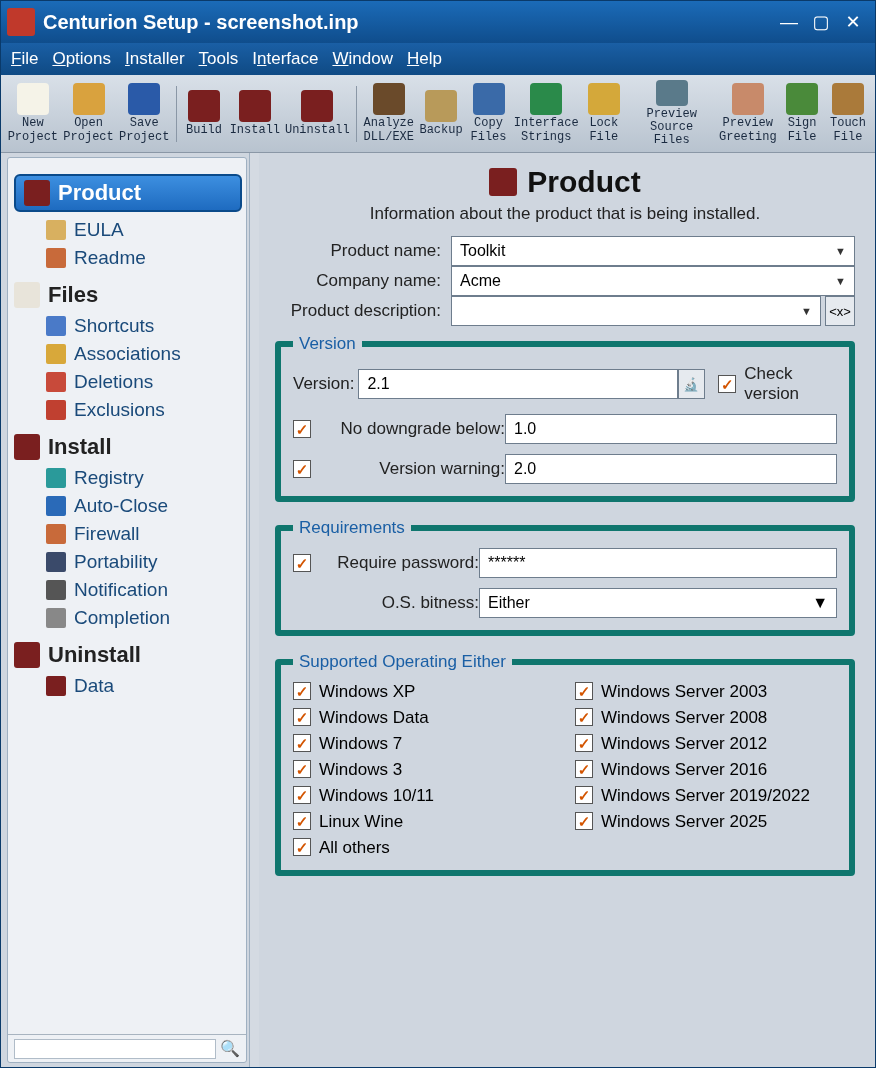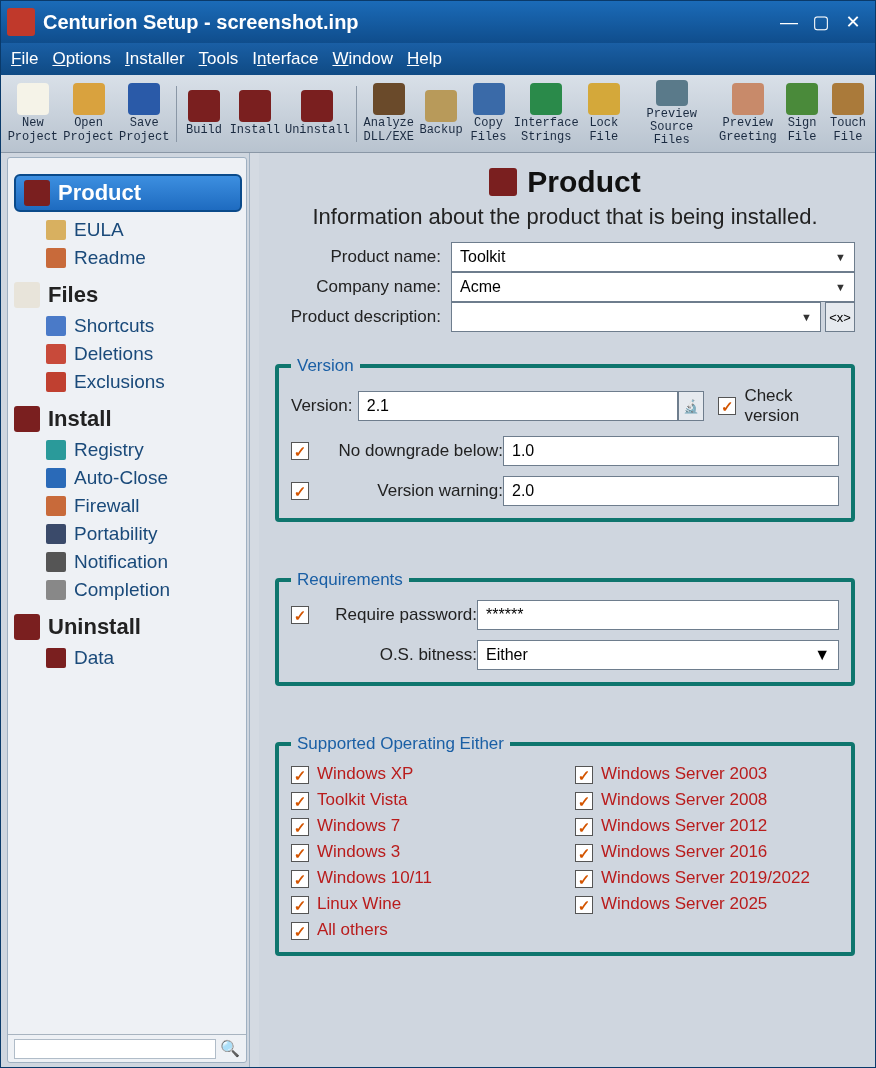--- a/index.html
+++ b/index.html
@@ -23,39 +23,39 @@
 .sgroup.active { background: linear-gradient(#3d8fe0, #1e6bc0); color: #fff; border-radius: 6px; padding: 4px 8px; border: 2px solid #0a4a8a; }
 .sgroup .gicon { width: 26px; height: 26px; margin-right: 8px; border-radius: 3px; }
 .sitem { font-size: 19px; color: #1a4a7a; display: flex; align-items: center; padding: 3px 0 3px 34px; cursor: pointer; }
 .sitem .sicon { width: 20px; height: 20px; margin-right: 8px; border-radius: 2px; }
 .searchbar { height: 28px; border-top: 1px solid #a8b4c0; display: flex; align-items: center; padding: 0 6px; }
 .searchbar input { flex: 1; border: 1px solid #b0bcc8; height: 20px; font-size: 12px; padding: 0 4px; }
 .content { flex: 1; margin: 4px 6px 4px 2px; background: #cfd6df; display: flex; flex-direction: column; overflow: auto; }
 .heading { text-align: center; margin: 8px 0 4px; }
 .heading h1 { font-size: 30px; font-weight: 700; color: #111; display: inline-flex; align-items: center; }
 .heading h1 .hicon { width: 28px; height: 28px; background: #7a1f1f; margin-right: 10px; border-radius: 3px; }
-.subtitle { text-align: center; font-size: 22px; color: #222; margin-bottom: 12px; }
+.subtitle { text-align: center; font-size: 17px; color: #222; margin-bottom: 12px; }
 .form { padding: 0 14px; }
 .row { display: flex; align-items: center; }
 .lbl { width: 176px; text-align: right; font-size: 17px; color: #222; padding-right: 10px; }
 .fld { flex: 1; height: 30px; border: 1px solid #6e7d8d; background: #fff; font-size: 16px; padding: 2px 8px; display: flex; align-items: center; position: relative; }
 .fld .caret { position: absolute; right: 8px; color: #333; font-size: 11px; }
 .xbtn { width: 30px; height: 30px; border: 1px solid #6e7d8d; background: #e6eaef; margin-left: 4px; display: flex; align-items: center; justify-content: center; font-size: 13px; cursor: pointer; }
-fieldset { border: 4px solid #0f766e; border-radius: 4px; margin: 24px 14px; padding: 10px 12px 12px; }
+fieldset { border: 6px solid #0f766e; border-radius: 4px; margin: 8px 14px; padding: 10px 12px 12px; }
 legend { color: #1a5fa5; font-size: 17px; padding: 0 6px; }
 .frow { display: flex; align-items: center; margin-bottom: 10px; }
 .frow:last-child { margin-bottom: 0; }
 .chk { width: 18px; height: 18px; border: 1.5px solid #555; background: #fff; display: inline-flex; align-items: center; justify-content: center; margin-right: 8px; cursor: pointer; flex-shrink: 0; }
 .chk.on::after { content: "✓"; color: #d35400; font-size: 15px; font-weight: bold; line-height: 1; }
 .flbl { font-size: 17px; color: #222; }
 .flbl-right { width: 186px; text-align: right; }
 .input { flex: 1; height: 30px; border: 1px solid #6e7d8d; background: #fff; padding: 2px 8px; font-size: 16px; display: flex; align-items: center; position: relative; }
 .input .micon { position: absolute; right: 6px; width: 18px; height: 18px; }
 .osgrid { display: grid; grid-template-columns: 1fr 1fr; gap: 6px 20px; }
-.osi { display: flex; align-items: flex-end; font-size: 17px; color: #b91c1c; }
+.osi { display: flex; align-items: flex-start; font-size: 17px; color: #000000; }
 .scrolltrack { width: 10px; background: #d4dae2; border-left: 1px solid #9fb0c1; }
 </style>
 </head>
 <body>
 
 <div class="window">
   <div class="titlebar">
     <div class="logo"></div>
     <div class="title">Centurion Setup - screenshot.inp</div>
     <div class="winbtn">—</div>
@@ -156,20 +156,24 @@
 
         <div class="sgroup">
             <div class="gicon" style="background:#e8e4da"></div>
             <span>Files</span>
           </div>
         <div class="sitem">
             <div class="sicon" style="background:#4a7ac8"></div>
             <span>Shortcuts</span>
           </div>
         <div class="sitem">
+            <div class="sicon" style="background:#d8a83a"></div>
+            <span>Associations</span>
+          </div>
+        <div class="sitem">
             <div class="sicon" style="background:#c84a3a"></div>
             <span>Deletions</span>
           </div>
         <div class="sitem">
             <div class="sicon" style="background:#c04030"></div>
             <span>Exclusions</span>
           </div>
 
         <div class="sgroup">
             <div class="gicon" style="background:#7a1f1f"></div>
@@ -303,21 +307,21 @@
           <div class="osi">
               <span class="chk on"></span>
               <span>Windows XP</span>
             </div>
           <div class="osi">
               <span class="chk on"></span>
               <span>Windows Server 2003</span>
             </div>
           <div class="osi">
               <span class="chk on"></span>
-              <span>Toolkit Vista</span>
+              <span>Windows Data</span>
             </div>
           <div class="osi">
               <span class="chk on"></span>
               <span>Windows Server 2008</span>
             </div>
           <div class="osi">
               <span class="chk on"></span>
               <span>Windows 7</span>
             </div>
           <div class="osi">

